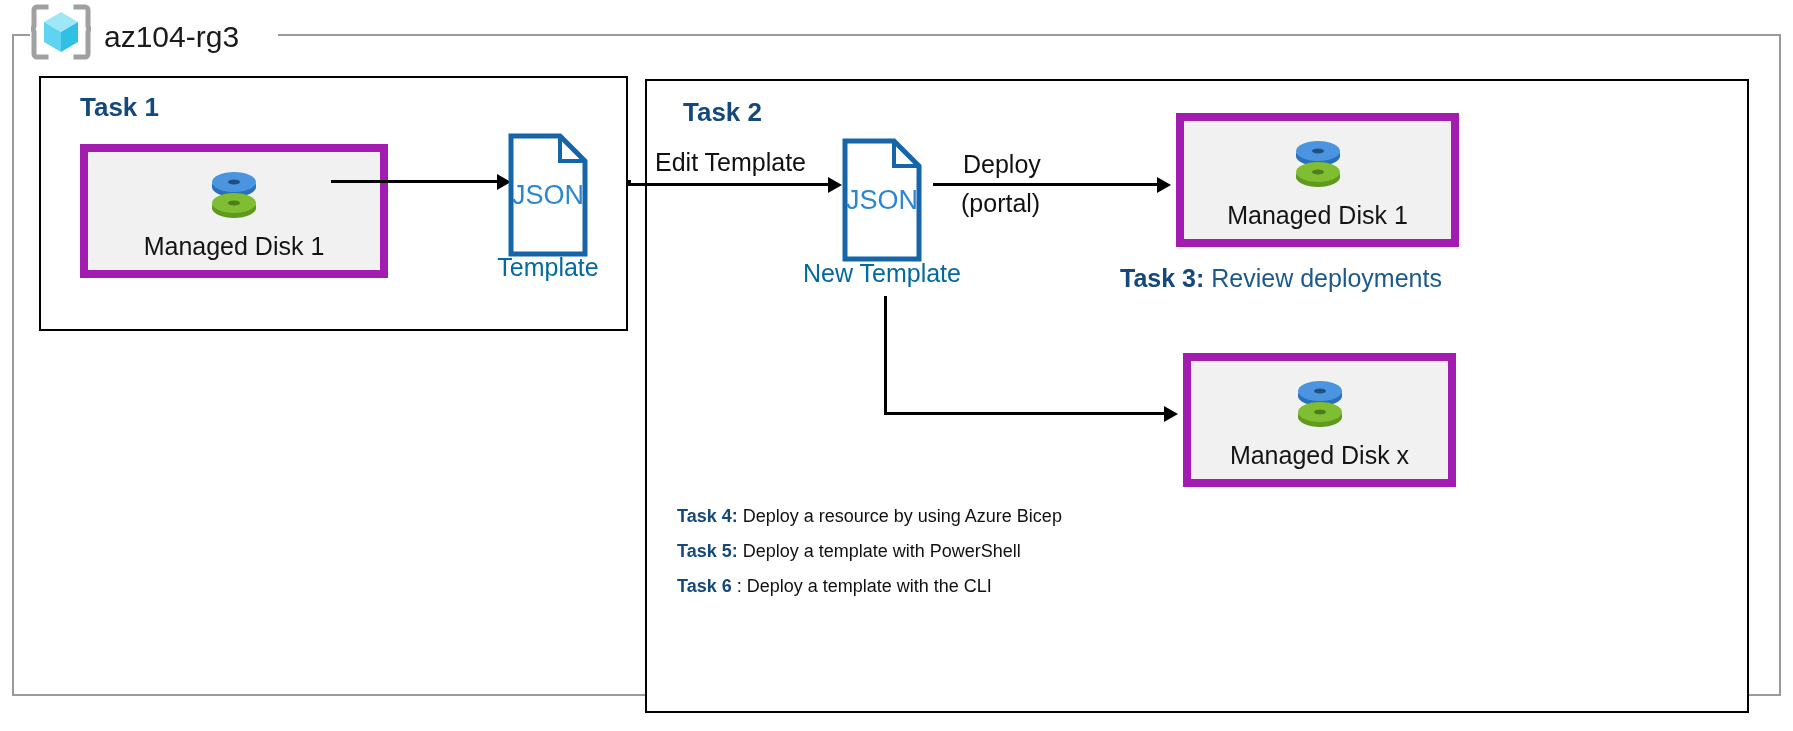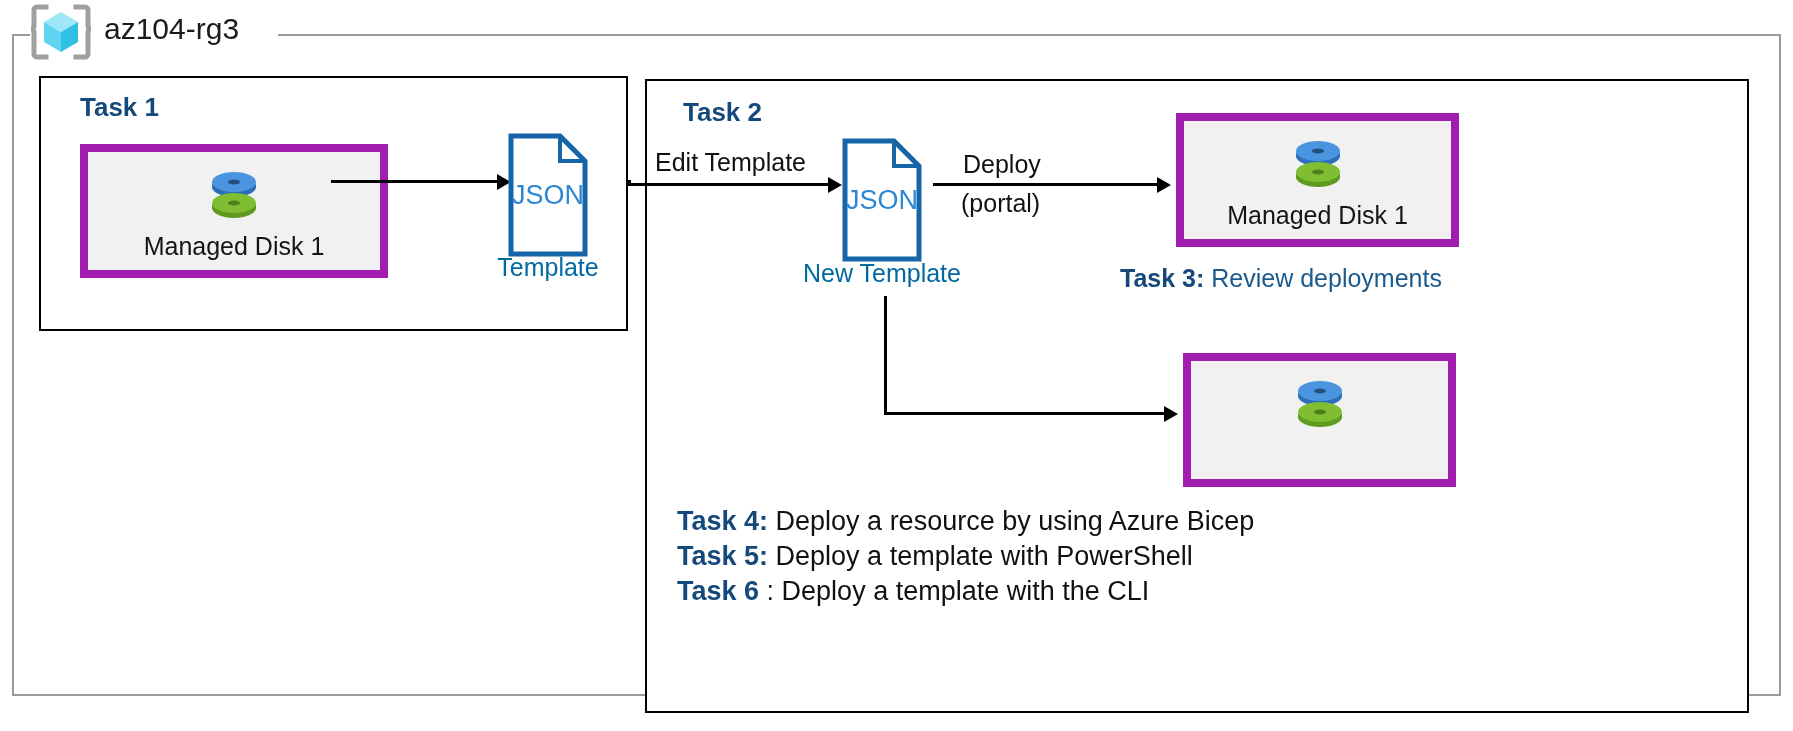--- a/index.html
+++ b/index.html
@@ -7,21 +7,21 @@
   #stage{position:relative;width:1793px;height:731px;overflow:hidden;background:#fff;}
   .rg-left{left:12px;top:34px;width:2px;height:662px;background:#9a9a9a;}
   .rg-bottom{left:12px;top:694px;width:1769px;height:2px;background:#9a9a9a;}
   .rg-right{left:1779px;top:34px;width:2px;height:662px;background:#9a9a9a;}
   .rg-top-right{left:278px;top:34px;width:1503px;height:2px;background:#9a9a9a;}
   .rg-top-left{left:12px;top:34px;width:18px;height:2px;background:#9a9a9a;}
   .rg-seg{position:absolute;}
 
   
   .rg-icon{position:absolute;left:30px;top:4px;width:62px;height:56px;}
-  .rg-title{position:absolute;left:104px;top:12px;font-size:30px;color:#1b1b1b;white-space:nowrap;}
+  .rg-title{position:absolute;left:104px;top:20px;font-size:30px;color:#1b1b1b;white-space:nowrap;}
 
   
   .taskbox{position:absolute;box-sizing:border-box;border:2px solid #000;background:#fff;}
   #task1-box{left:39px;top:76px;width:589px;height:255px;}
   #task2-box{left:645px;top:79px;width:1104px;height:634px;}
 
   .task-heading{position:absolute;font-size:26px;font-weight:bold;color:#15497b;white-space:nowrap;}
 
   
   .resbox{position:absolute;box-sizing:border-box;border:8px solid #a21caf;background:#f1f1f1;}
@@ -40,21 +40,21 @@
   #json1-cap{left:428px;top:253px;width:240px;}
   #json2-cap{left:762px;top:259px;width:240px;}
 
   
   .aline{position:absolute;background:#000;}
   .ahead{position:absolute;width:0;height:0;border-top:8px solid transparent;border-bottom:8px solid transparent;border-left:14px solid #000;}
 
   .edge-label{position:absolute;font-size:25px;color:#111;white-space:nowrap;}
 
   
-  .task-line{position:absolute;font-size:27px;white-space:nowrap;color:#111;}
+  .task-line{position:absolute;font-size:18px;white-space:nowrap;color:#111;}
   .task-line .tb{font-weight:bold;color:#15497b;}
   #task3-line{left:1120px;top:264px;font-size:25px;}
   #task3-line .t3body{color:#1d5a8c;}
   #task4-line{left:677px;top:506px;}
   #task5-line{left:677px;top:541px;}
   #task6-line{left:677px;top:576px;}
 </style>
 </head>
 <body>
 
@@ -161,20 +161,21 @@
         <ellipse cx="28" cy="20" rx="22" ry="10" fill="#2f7fd0"></ellipse>
         <path d="M6 16 a22 10 0 0 0 44 0 v5 a22 10 0 0 1 -44 0 z" fill="#2a6fb8"></path>
         <ellipse cx="28" cy="16" rx="22" ry="10" fill="#4b95e0"></ellipse>
         <ellipse cx="28" cy="16" rx="6" ry="2.6" fill="#1f4f80"></ellipse>
         <ellipse cx="28" cy="41" rx="22" ry="10" fill="#5f9a1f"></ellipse>
         <path d="M6 37 a22 10 0 0 0 44 0 v5 a22 10 0 0 1 -44 0 z" fill="#5f9a1f"></path>
         <ellipse cx="28" cy="37" rx="22" ry="10" fill="#7fbd33"></ellipse>
         <ellipse cx="28" cy="37" rx="6" ry="2.6" fill="#4e7d19"></ellipse>
       </svg>
     </div>
+    <div class="res-label">Managed Disk x</div>
   </div>
 
   <div class="task-line" id="task4-line">
     <span class="tb">Task 4:</span> 
     <span>Deploy a resource by using Azure Bicep</span>
   </div>
   <div class="task-line" id="task5-line">
     <span class="tb">Task 5:</span> 
     <span>Deploy a template with PowerShell</span>
   </div>

